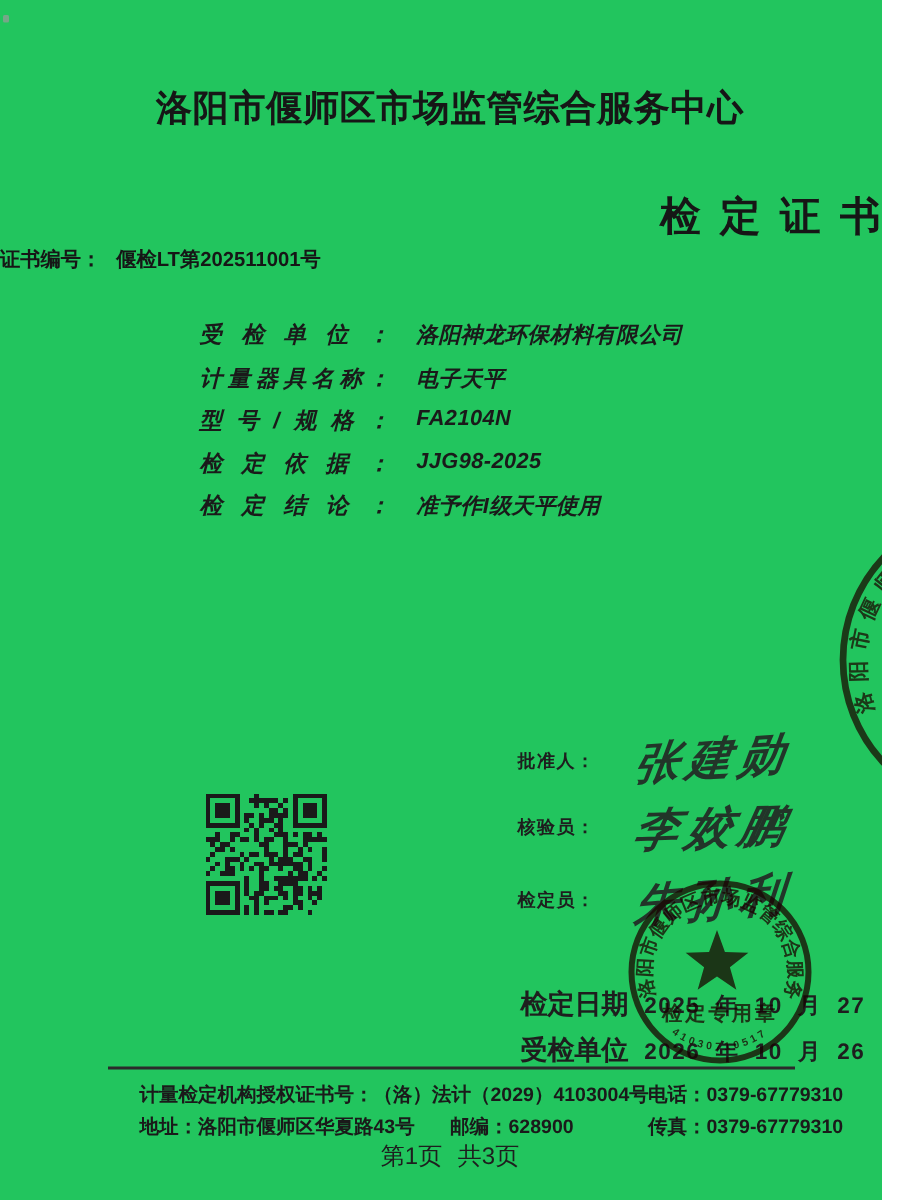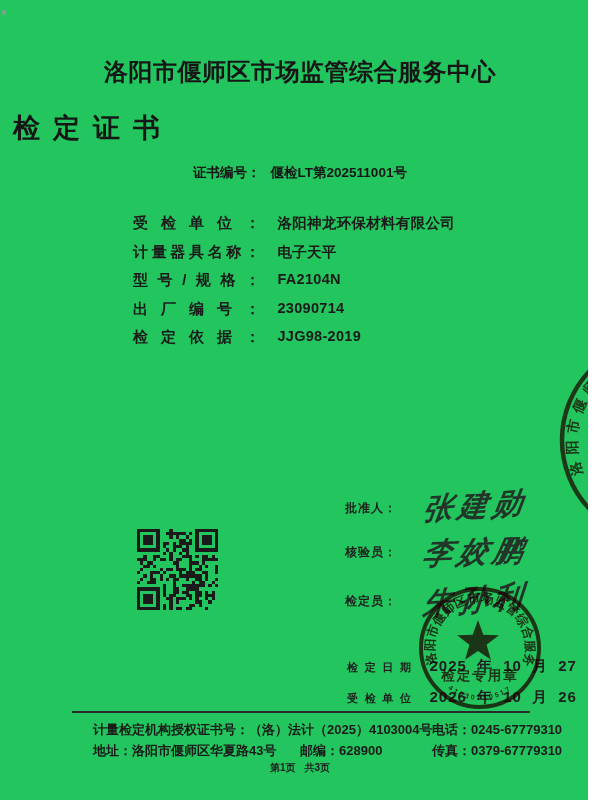--- a/index.html
+++ b/index.html
@@ -10,30 +10,30 @@
     color:#1e1e1e;
   }
   .page{position:absolute;inset:0;width:588px;height:800px;overflow:hidden;background:#22c55e;}
   .artifact{position:absolute;left:2px;top:10px;width:4px;height:5px;background:#9a9a9a;border-radius:1px;opacity:.7;}
 
   .org-title{
     position:absolute;top:56px;left:0;width:600px;text-align:center;
     font-size:24px;font-weight:bold;letter-spacing:.5px;color:#161616;
   }
   .doc-title{
-    position:absolute;top:110px;left:0;width:600px;text-align:left;
+    position:absolute;top:126px;left:0;width:600px;text-align:right;
     font-size:27px;font-weight:bold;letter-spacing:13px;text-indent:13px;color:#161616;
   }
   .cert-line{
-    position:absolute;top:164px;left:0;width:600px;text-align:center;
+    position:absolute;top:164px;left:0;width:600px;
     font-size:13.5px;font-weight:bold;color:#161616;
   }
   .cert-line .num{margin-left:10px;}
 
-  .fields{position:absolute;left:133px;top:214px;}
+  .fields{position:absolute;left:133px;top:214px;font-style:italic;}
   .frow{height:28.6px;white-space:nowrap;}
   .flabel{
     display:inline-block;width:127px;vertical-align:top;
     text-align:justify;text-align-last:justify;
     font-size:15px;font-weight:bold;color:#1a1a1a;
   }
   .fvalue{
     display:inline-block;margin-left:13px;vertical-align:top;
     font-size:14.5px;font-weight:bold;color:#1a1a1a;letter-spacing:.3px;
   }
@@ -52,36 +52,36 @@
   }
   .sigrow.r1 .signame{transform:rotate(-2deg) skewX(-14deg);top:-10px;}
   .sigrow.r2 .signame{transform:rotate(-5deg) skewX(-10deg);top:-11px;}
 
   .qr{position:absolute;left:135px;top:529px;width:85px;height:81px;}
 
   .dates{position:absolute;left:347px;top:657px;width:220px;}
   .daterow{height:31px;white-space:nowrap;}
   .datelabel{
     display:inline-block;width:64px;text-align:justify;text-align-last:justify;
-    font-size:11px;font-weight:bold;
+    font-size:18px;font-weight:bold;
   }
   .datetext{margin-left:14px;font-size:15px;font-weight:bold;word-spacing:5px;letter-spacing:1px;}
 
   .divider{position:absolute;left:72px;top:711px;width:458px;height:2px;background:#2b2b2b;}
 
   .footer1,.footer2{position:absolute;left:93px;width:470px;font-size:13px;font-weight:bold;white-space:nowrap;color:#1a1a1a;}
   .footer1{top:721px;}
   .footer2{top:742px;}
   .fpart{position:absolute;white-space:nowrap;}
   .p-l{left:0;}
   .p-zip{left:207px;}
   .p-r{left:339px;}
   .pageinfo{
     position:absolute;top:761px;left:0;width:600px;text-align:center;
-    font-size:10px;font-weight:bold;word-spacing:6px;
+    font-size:16px;font-weight:normal;word-spacing:6px;
   }
 
   .seal-main{position:absolute;left:406px;top:574px;width:150px;height:150px;
     mix-blend-mode:multiply;opacity:.92;pointer-events:none;}
   .seal-edge{position:absolute;left:552px;top:334px;width:48px;height:216px;
     mix-blend-mode:multiply;opacity:.9;pointer-events:none;}
   .seal-main text,.seal-edge text{font-family:"Liberation Sans","DejaVu Sans",sans-serif;font-weight:bold;}
 </style>
 </head>
 <body>
@@ -104,26 +104,26 @@
     </div>
     <div class="frow">
       <span class="flabel">计量器具名称：</span>
       <span class="fvalue">电子天平</span>
     </div>
     <div class="frow">
       <span class="flabel">型号/规格：</span>
       <span class="fvalue">FA2104N</span>
     </div>
     <div class="frow">
-      <span class="flabel">出厂编号：</span>
-      <span class="fvalue">23090714</span>
-    </div>
-    <div class="frow">
       <span class="flabel">检定依据：</span>
-      <span class="fvalue">JJG98-2019</span>
+      <span class="fvalue">JJG98-2025</span>
+    </div>
+    <div class="frow">
+      <span class="flabel">检定结论：</span>
+      <span class="fvalue">准予作I级天平使用</span>
     </div>
   </div>
 
   <svg class="seal-edge" viewBox="0 0 48 216">
     <circle cx="110" cy="106" r="100" fill="none" stroke="#c5352b" stroke-width="4.5"></circle>
     <path id="edgeArc" d="M 30.8 139.6 A 86 86 0 1 1 190.8 139.6" fill="none"></path>
     <text font-size="14" fill="#c5352b" letter-spacing="6">
       <textPath href="#edgeArc">洛阳市偃师区市场监管综合服务中心</textPath>
     </text>
   </svg>
@@ -370,22 +370,22 @@
     <text x="74" y="106" text-anchor="middle" font-size="13.5" fill="#c5352b" letter-spacing="2">检定专用章</text>
     <path id="digitArc" d="M 31.4 103.8 A 52 52 0 0 0 116.6 103.8" fill="none"></path>
     <text font-size="7" fill="#c5352b" letter-spacing="2.4" text-anchor="middle">
       <textPath href="#digitArc" startOffset="50%">41030710517</textPath>
     </text>
   </svg>
 
   <div class="divider"></div>
 
   <div class="footer1">
-    <span class="fpart p-l">计量检定机构授权证书号：（洛）法计（2025）4103004号</span>
-    <span class="fpart p-r">电话：0245-67779310</span>
+    <span class="fpart p-l">计量检定机构授权证书号：（洛）法计（2029）4103004号</span>
+    <span class="fpart p-r">电话：0379-67779310</span>
   </div>
   <div class="footer2">
     <span class="fpart p-l">地址：洛阳市偃师区华夏路43号</span>
     <span class="fpart p-zip">邮编：628900</span>
     <span class="fpart p-r">传真：0379-67779310</span>
   </div>
 
   <div class="pageinfo">第1页 共3页</div>
 
 </div>

